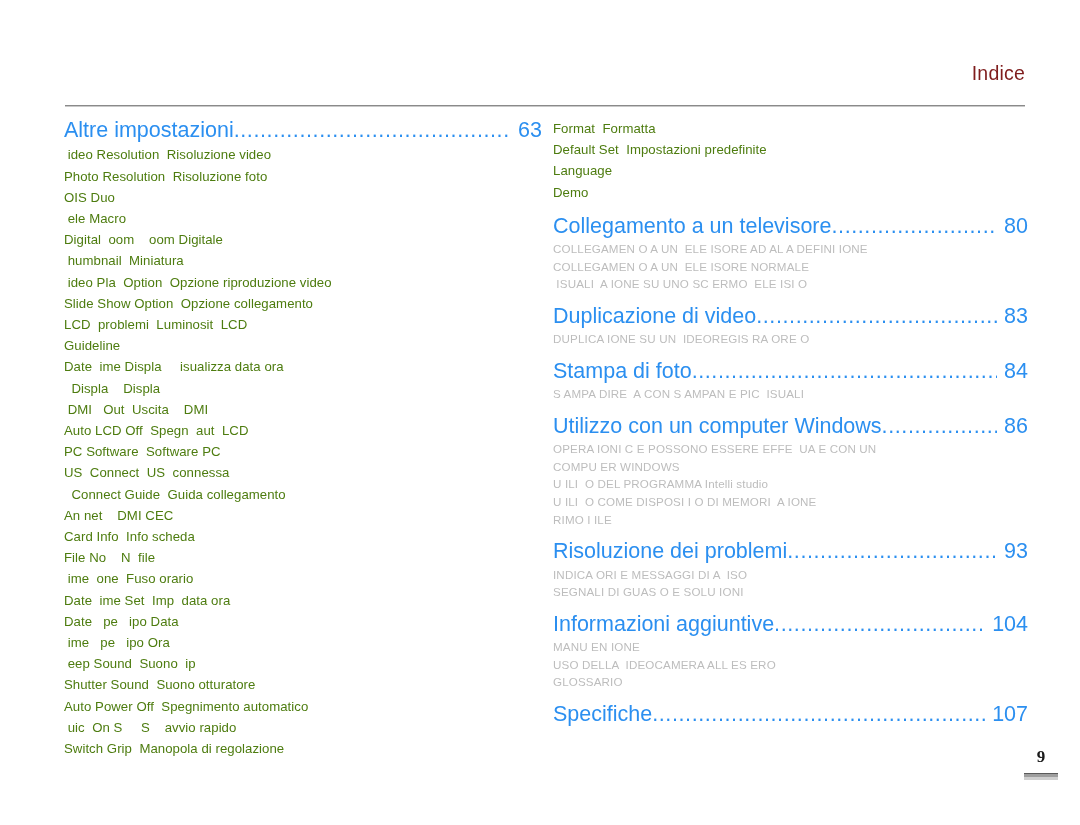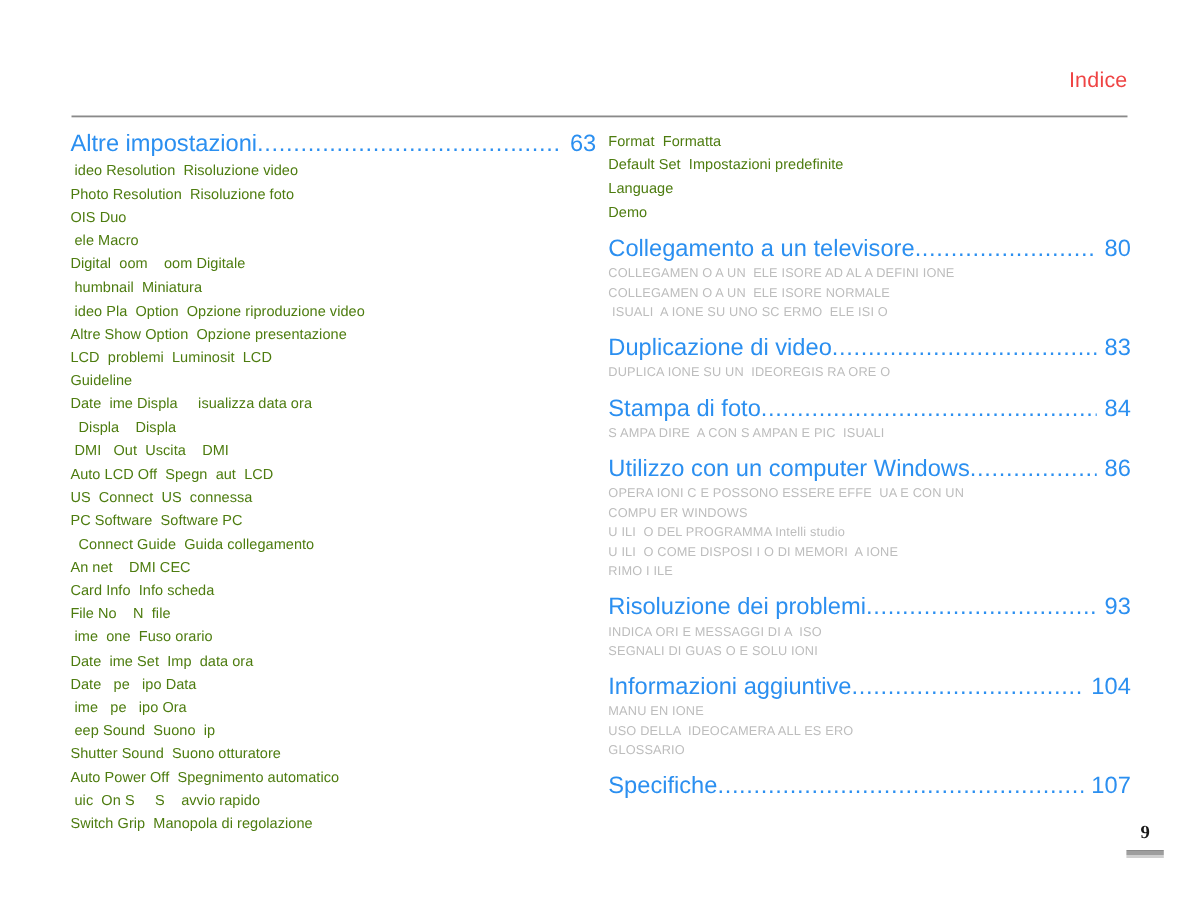--- a/index.html
+++ b/index.html
@@ -21,21 +21,21 @@
     left: 65px;
     top: 62px;
     width: 960px;
     height: 46px;
   }
   .header-title {
     position: absolute;
     right: 0;
     top: 0;
     font-size: 19.5px;
-    color: #ef4444;
+    color: #7f1d1d;
     letter-spacing: 0.2px;
     font-weight: 400;
     text-align: right;
   }
   .header-rule {
     position: absolute;
     left: 0;
     right: 0;
     top: 43px;
     height: 2px;
@@ -148,29 +148,29 @@
         <span class="chapter-page">63</span>
       </div>
       <ul class="subitems">
         <li class="subitem"> ideo Resolution  Risoluzione video</li>
         <li class="subitem">Photo Resolution  Risoluzione foto</li>
         <li class="subitem">OIS Duo</li>
         <li class="subitem"> ele Macro</li>
         <li class="subitem">Digital  oom    oom Digitale</li>
         <li class="subitem"> humbnail  Miniatura</li>
         <li class="subitem"> ideo Pla  Option  Opzione riproduzione video</li>
-        <li class="subitem">Altre Show Option  Opzione presentazione</li>
+        <li class="subitem">Slide Show Option  Opzione collegamento</li>
         <li class="subitem">LCD  problemi  Luminosit  LCD</li>
         <li class="subitem">Guideline</li>
         <li class="subitem">Date  ime Displa     isualizza data ora</li>
         <li class="subitem">  Displa    Displa</li>
         <li class="subitem"> DMI   Out  Uscita    DMI</li>
         <li class="subitem">Auto LCD Off  Spegn  aut  LCD</li>
+        <li class="subitem">PC Software  Software PC</li>
         <li class="subitem">US  Connect  US  connessa</li>
-        <li class="subitem">PC Software  Software PC</li>
         <li class="subitem">  Connect Guide  Guida collegamento</li>
         <li class="subitem">An net    DMI CEC</li>
         <li class="subitem">Card Info  Info scheda</li>
         <li class="subitem">File No    N  file</li>
         <li class="subitem"> ime  one  Fuso orario</li>
         <li class="subitem">Date  ime Set  Imp  data ora</li>
         <li class="subitem">Date   pe   ipo Data</li>
         <li class="subitem"> ime   pe   ipo Ora</li>
         <li class="subitem"> eep Sound  Suono  ip</li>
         <li class="subitem">Shutter Sound  Suono otturatore</li>

